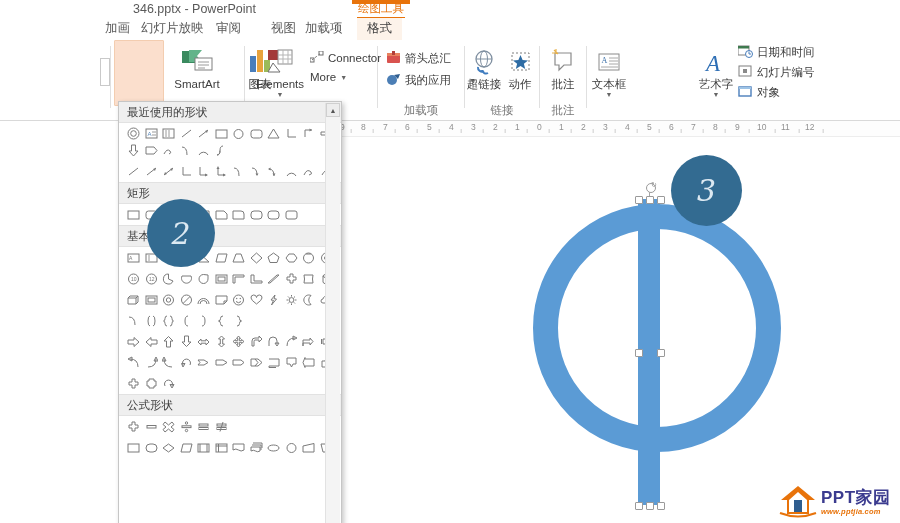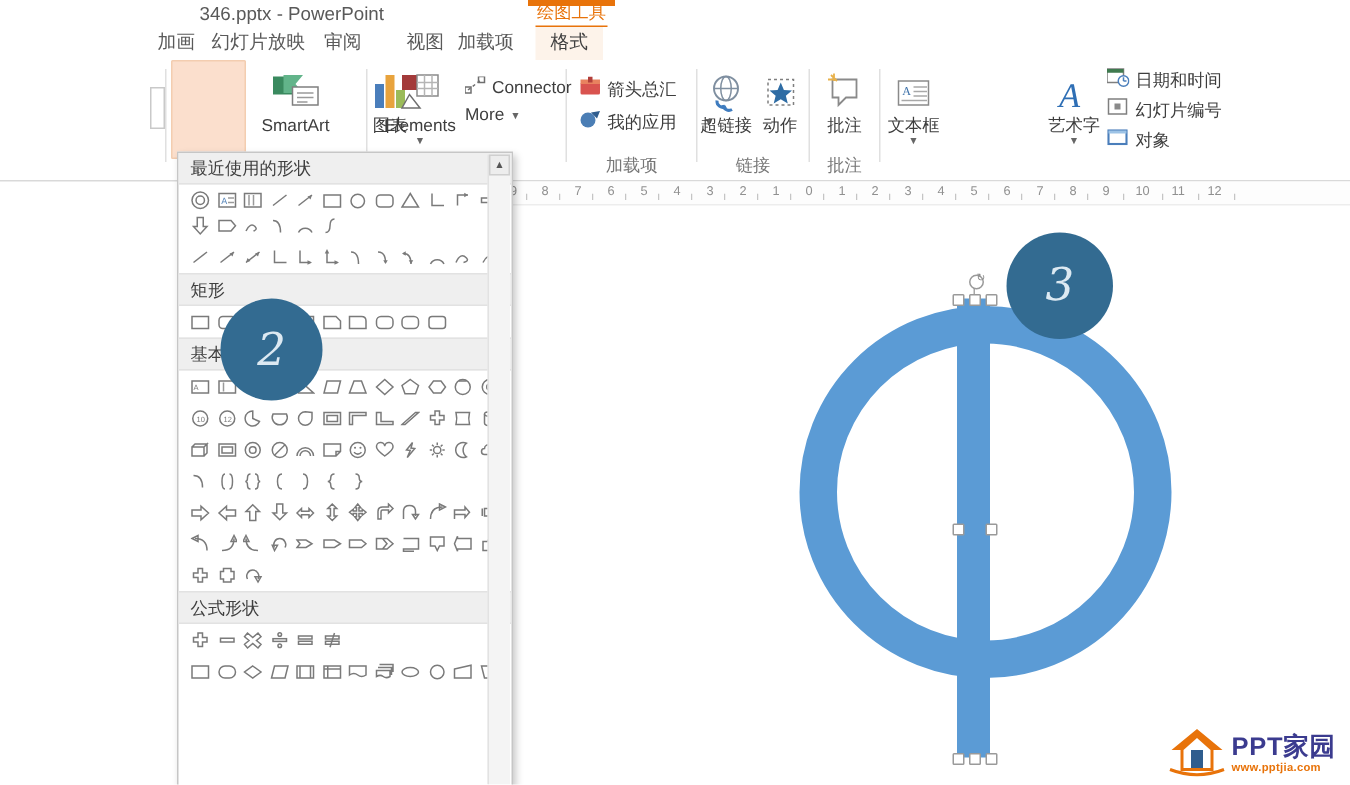--- a/index.html
+++ b/index.html
@@ -66,21 +66,21 @@
     display:flex;align-items:center;justify-content:center;font-size:30px;
     font-family:"DejaVu Serif","Liberation Serif",serif;font-style:italic;z-index:60;}
   #badge-2{left:147px;top:199px;width:68px;height:68px;}
   #badge-3{left:671px;top:155px;width:71px;height:71px;}
 
   
   #watermark{position:absolute;left:778px;top:481px;width:122px;height:42px;z-index:70;
      display:flex;align-items:center;}
   #wm-text{margin-left:3px;line-height:1;}
   #wm-main{font-size:17px;font-weight:bold;color:#3b3b8f;letter-spacing:.5px;}
-  #wm-sub{font-size:7.5px;font-weight:bold;color:#e8730a;letter-spacing:.2px;margin-top:2px;}
+  #wm-sub{font-size:7.5px;font-weight:bold;color:#e8730a;letter-spacing:.2px;margin-top:2px;font-style:italic;}
 </style>
 </head>
 <body>
 
 <div id="titlebar">
   <div id="doc-title">346.pptx - PowerPoint</div>
   <div id="ctx-tab-strip"></div>
   <div id="ctx-tab-label">绘图工具</div>
 </div>
 

